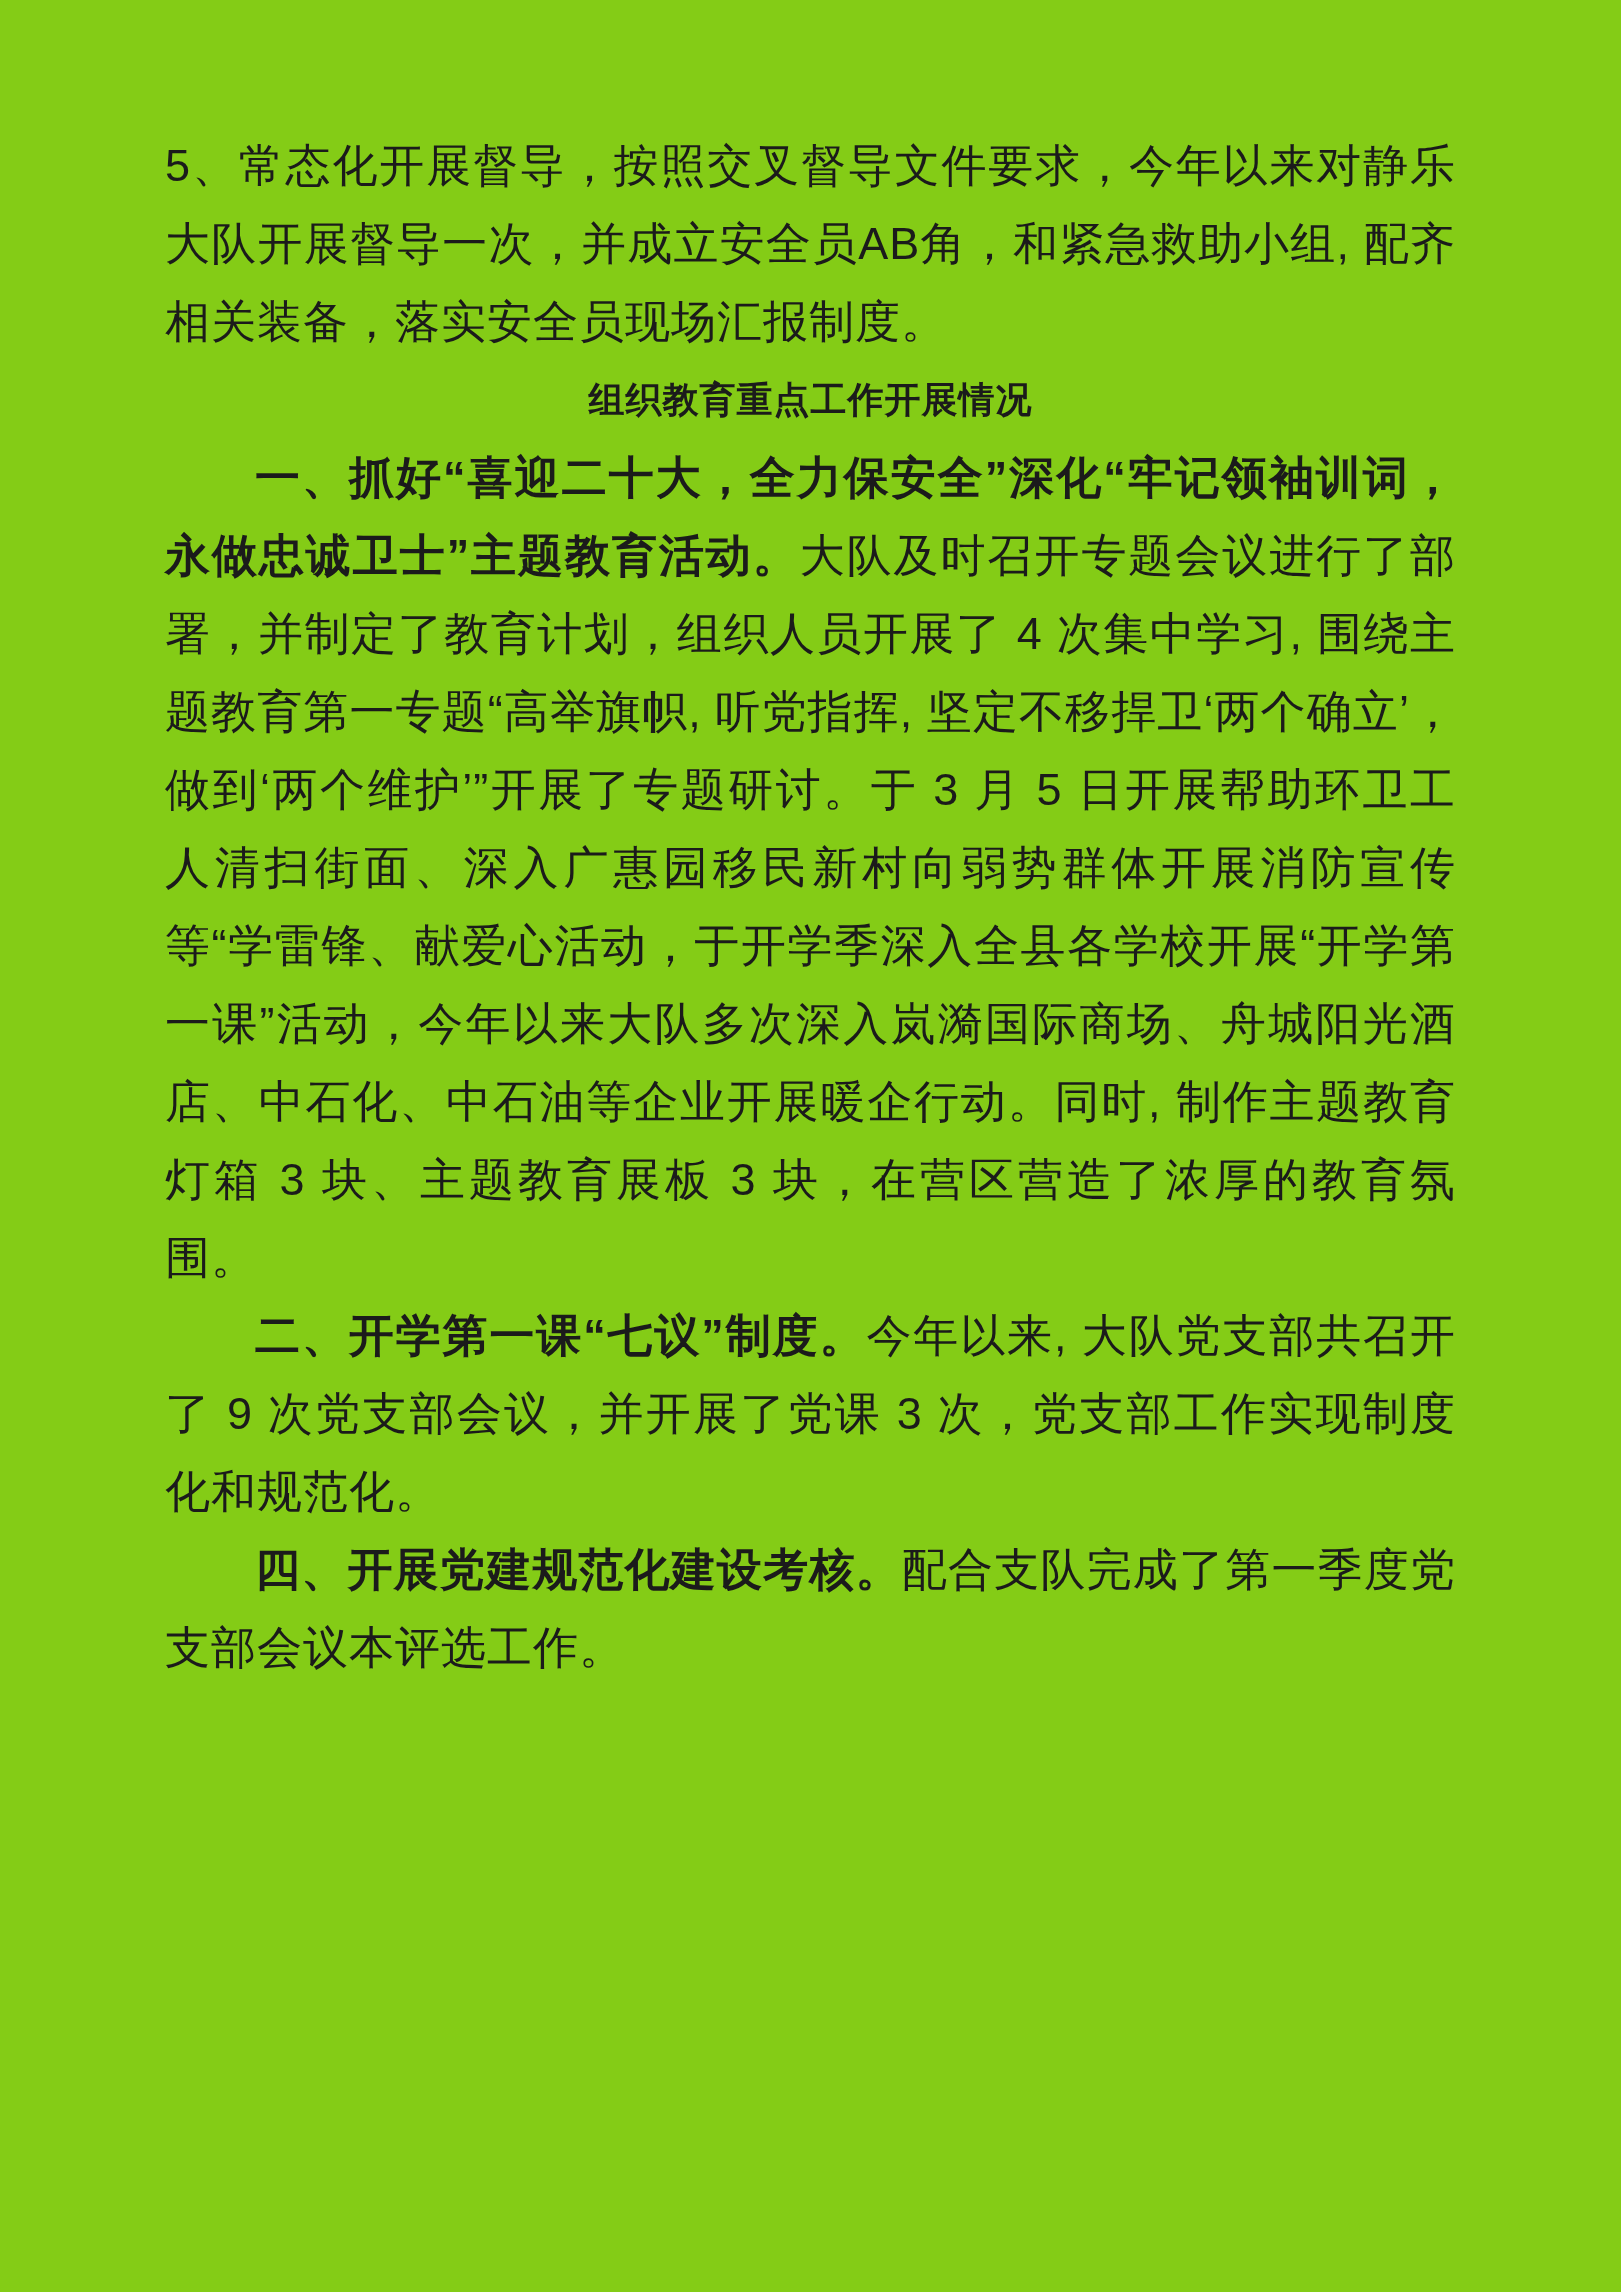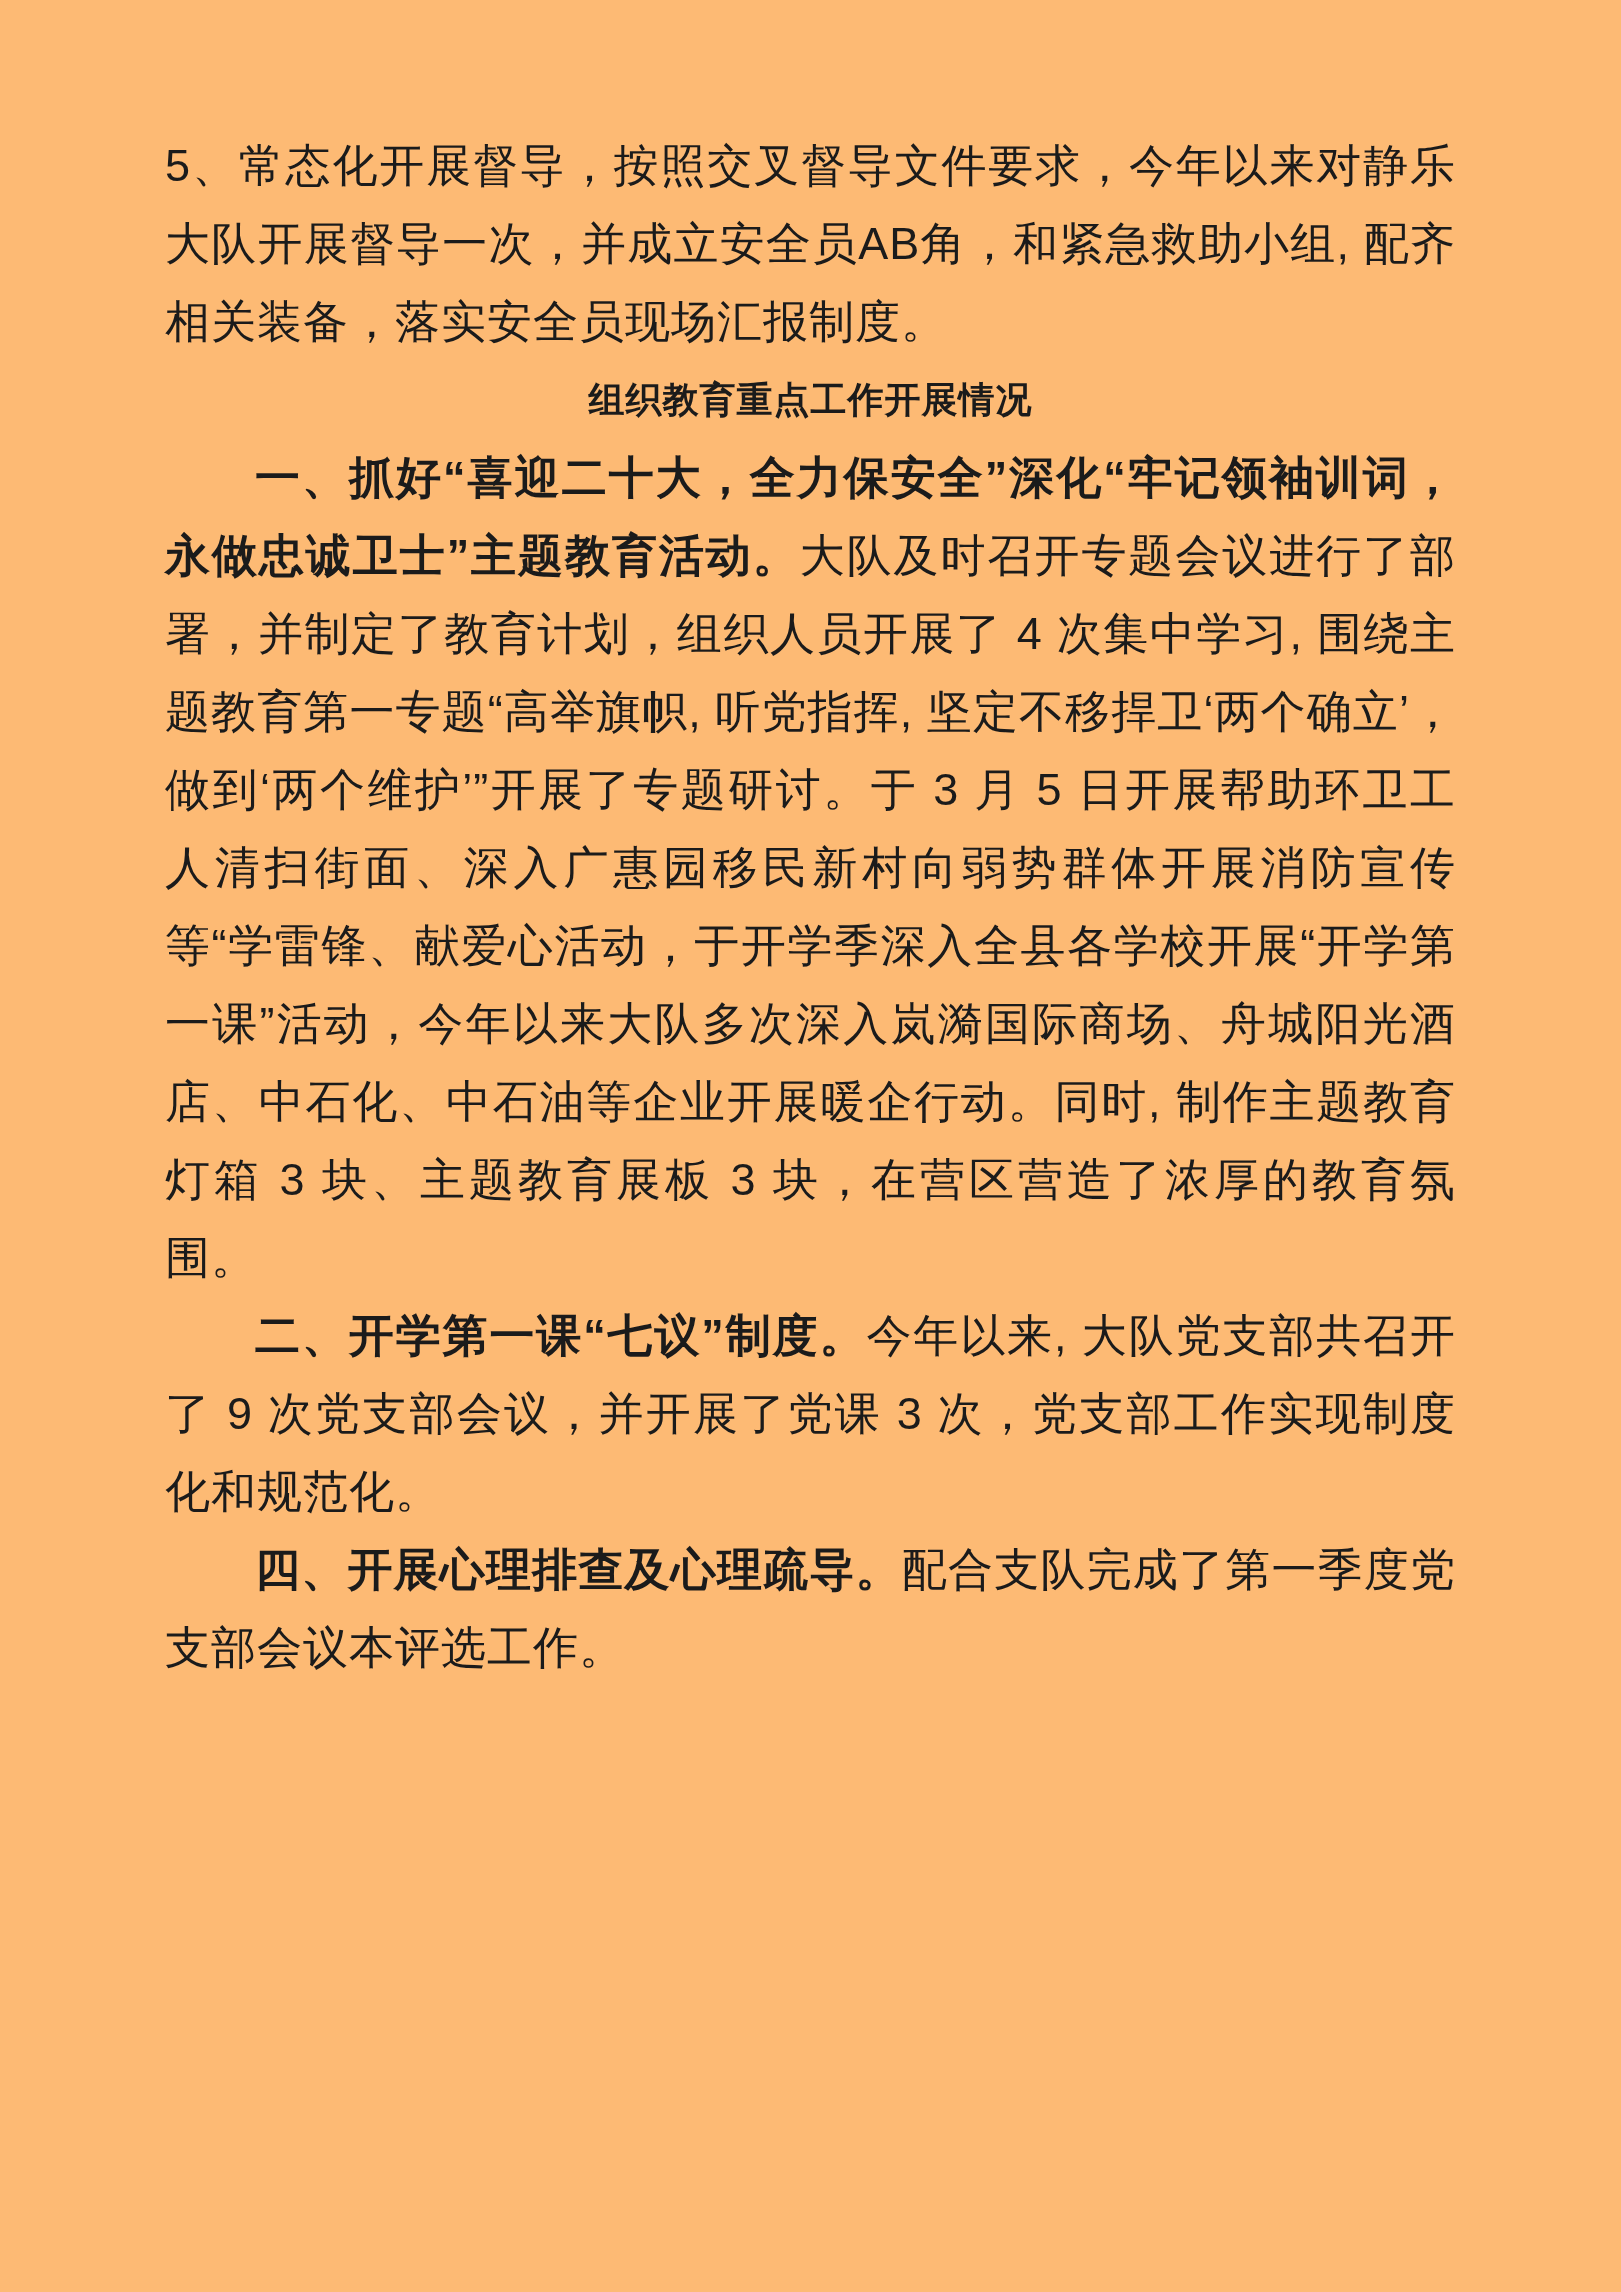--- a/index.html
+++ b/index.html
@@ -5,21 +5,21 @@
   html, body {
     margin: 0;
     padding: 0;
     background: #ffffff;
   }
   .page {
     position: relative;
     width: 1621px;
     height: 2293px;
     margin: 0 auto;
-    background: #fdba74;
+    background: #84cc16;
     box-sizing: border-box;
     padding: 127px 165px 118px 165px;
     font-family: "Liberation Sans", "DejaVu Sans", sans-serif;
     color: #1b1b1b;
     overflow: hidden;
   }
   .para {
     margin: 0;
     font-size: 45px;
     line-height: 78px;
@@ -59,17 +59,17 @@
   <p class="para indent">
     <span class="lead">一、抓好“喜迎二十大，全力保安全”深化“牢记领袖训词，永做忠诚卫士”主题教育活动。</span><span class="body-text">大队及时召开专题会议进行了部署，并制定了教育计划，组织人员开展了 4 次集中学习, 围绕主题教育第一专题“高举旗帜, 听党指挥, 坚定不移捍卫‘两个确立’，做到‘两个维护’”开展了专题研讨。于 3 月 5 日开展帮助环卫工人清扫街面、深入广惠园移民新村向弱势群体开展消防宣传等“学雷锋、献爱心活动，于开学季深入全县各学校开展“开学第一课”活动，今年以来大队多次深入岚漪国际商场、舟城阳光酒店、中石化、中石油等企业开展暖企行动。同时, 制作主题教育灯箱 3 块、主题教育展板 3 块，在营区营造了浓厚的教育氛围。</span>
   </p>
 
   <p class="para indent">
     <span class="lead">二、开学第一课“七议”制度。</span><span class="body-text">今年以来, 大队党支部共召开了 9 次党支部会议，并开展了党课 3 次，党支部工作实现制度化和规范化。</span>
   </p>
 
 
   <p class="para indent">
-    <span class="lead">四、开展心理排查及心理疏导。</span><span class="body-text">配合支队完成了第一季度党支部会议本评选工作。</span>
+    <span class="lead">四、开展党建规范化建设考核。</span><span class="body-text">配合支队完成了第一季度党支部会议本评选工作。</span>
   </p>
 
 </div>
 
 
 </body></html>

